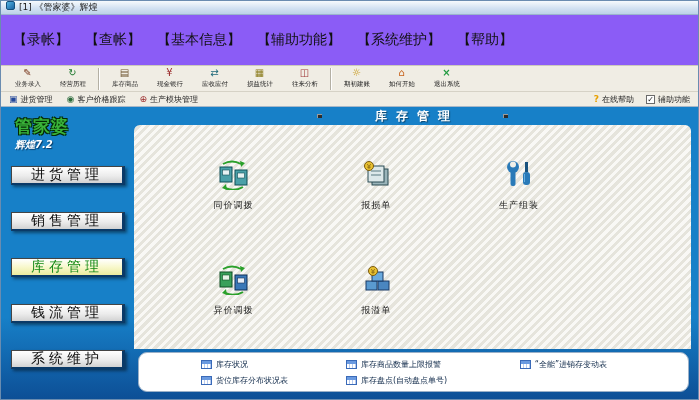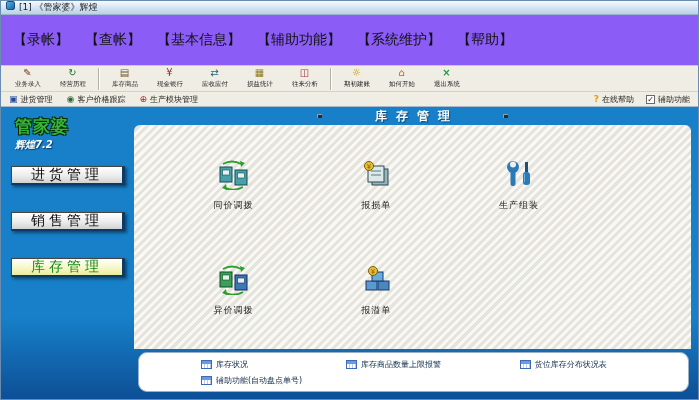--- a/index.html
+++ b/index.html
@@ -180,20 +180,22 @@
   <div class="content">
 
     <div class="sidebar">
       <div class="logo">
         <div class="logo-1">管家婆</div>
         <div class="logo-2">辉煌7.2</div>
       </div>
       <div class="side-btn">进货管理</div>
       <div class="side-btn">销售管理</div>
       <div class="side-btn active">库存管理</div>
+      <div class="side-btn">钱流管理</div>
+      <div class="side-btn">系统维护</div>
     </div>
 
     <div class="main">
       <div class="band">
         <span class="band-dot"></span>
         <span class="band-title">库存管理</span>
         <span class="band-dot"></span>
       </div>
 
       <div class="panel">
@@ -278,23 +280,27 @@
         <span class="link">
           <span class="tbl-icon"></span>
           <span class="link-label">库存状况</span>
         </span>
         <span class="link">
           <span class="tbl-icon"></span>
           <span class="link-label">库存商品数量上限报警</span>
         </span>
         <span class="link">
           <span class="tbl-icon"></span>
+          <span class="link-label">“全能”进销存变动表</span>
+        </span>
+        <span class="link">
+          <span class="tbl-icon"></span>
           <span class="link-label">货位库存分布状况表</span>
         </span>
         <span class="link">
           <span class="tbl-icon"></span>
-          <span class="link-label">辅助功能(自动盘点单号)</span>
+          <span class="link-label">库存盘点(自动盘点单号)</span>
         </span>
       </div>
 
     </div>
   </div>
 </div>
 
 </body></html>

